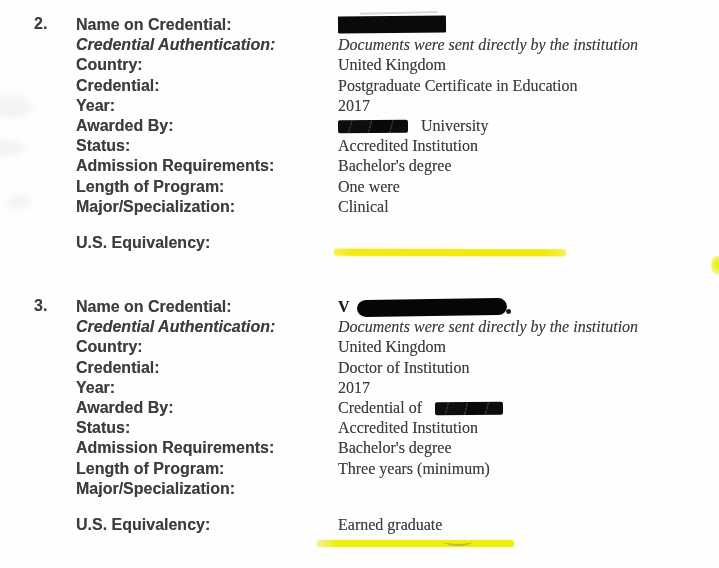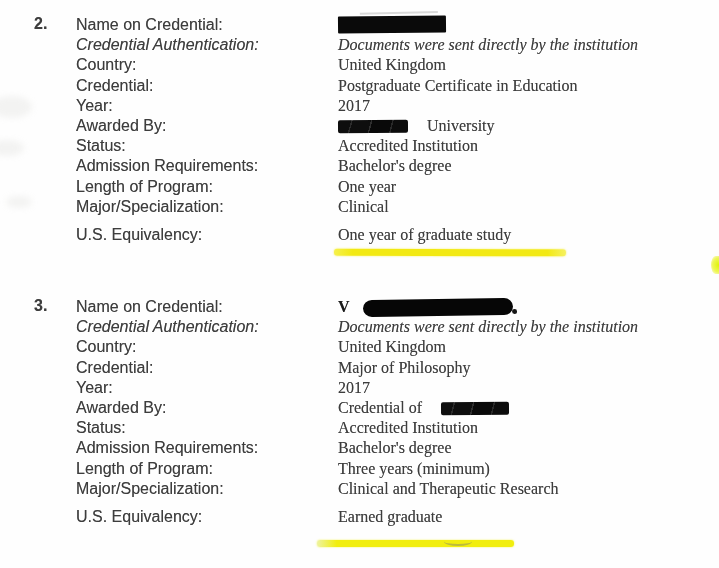--- a/index.html
+++ b/index.html
@@ -31,31 +31,31 @@
     font-weight: 700;
   }
   .rows { margin-left: 76px; }
   .row {
     display: flex;
     line-height: 20.2px;
     white-space: nowrap;
   }
   .row .label {
     width: 262px;
-    font-weight: 400;
+    font-weight: 700;
     flex: 0 0 262px;
   }
   .row .value { flex: 1; font-family: Liberation Serif, serif; }
   .row.italic .label,
   .row.italic .value { font-style: italic; }
-  .row.equiv { margin-top: 8px; }
+  .row.equiv { margin-top: 16px; }
   .value-inline {
     display: flex;
     align-items: center;
-    gap: 19px;
+    gap: 13px;
   }
   
   .redact-bar {
     position: relative;
     width: 108px;
     height: 17px;
     margin-top: 1px;
     background: #0a0a0a;
     border-radius: 1px;
     transform: rotate(-0.6deg);
@@ -201,31 +201,30 @@
         <div class="value">Accredited Institution</div>
       </div>
 
       <div class="row">
         <div class="label">Admission Requirements:</div>
         <div class="value">Bachelor's degree</div>
       </div>
 
       <div class="row">
         <div class="label">Length of Program:</div>
-        <div class="value">One year</div>
+        <div class="value">One were</div>
       </div>
 
       <div class="row">
         <div class="label">Major/Specialization:</div>
         <div class="value">Clinical</div>
       </div>
 
       <div class="row equiv">
         <div class="label">U.S. Equivalency:</div>
-        <div class="value">One year of graduate study</div>
       </div>
 
     </div>
   </section>
 
   <section class="entry" style="top:297px">
     <div class="num">3.</div>
     <div class="rows">
 
       <div class="row">
@@ -241,21 +240,21 @@
         <div class="value">Documents were sent directly by the institution</div>
       </div>
 
       <div class="row">
         <div class="label">Country:</div>
         <div class="value">United Kingdom</div>
       </div>
 
       <div class="row">
         <div class="label">Credential:</div>
-        <div class="value">Major of Philosophy</div>
+        <div class="value">Doctor of Institution</div>
       </div>
 
       <div class="row">
         <div class="label">Year:</div>
         <div class="value">2017</div>
       </div>
 
       <div class="row">
         <div class="label">Awarded By:</div>
         <div class="value value-inline">
@@ -274,21 +273,20 @@
         <div class="value">Bachelor's degree</div>
       </div>
 
       <div class="row">
         <div class="label">Length of Program:</div>
         <div class="value">Three years (minimum)</div>
       </div>
 
       <div class="row">
         <div class="label">Major/Specialization:</div>
-        <div class="value">Clinical and Therapeutic Research</div>
       </div>
 
       <div class="row equiv">
         <div class="label">U.S. Equivalency:</div>
         <div class="value">Earned graduate</div>
       </div>
 
     </div>
   </section>
 

